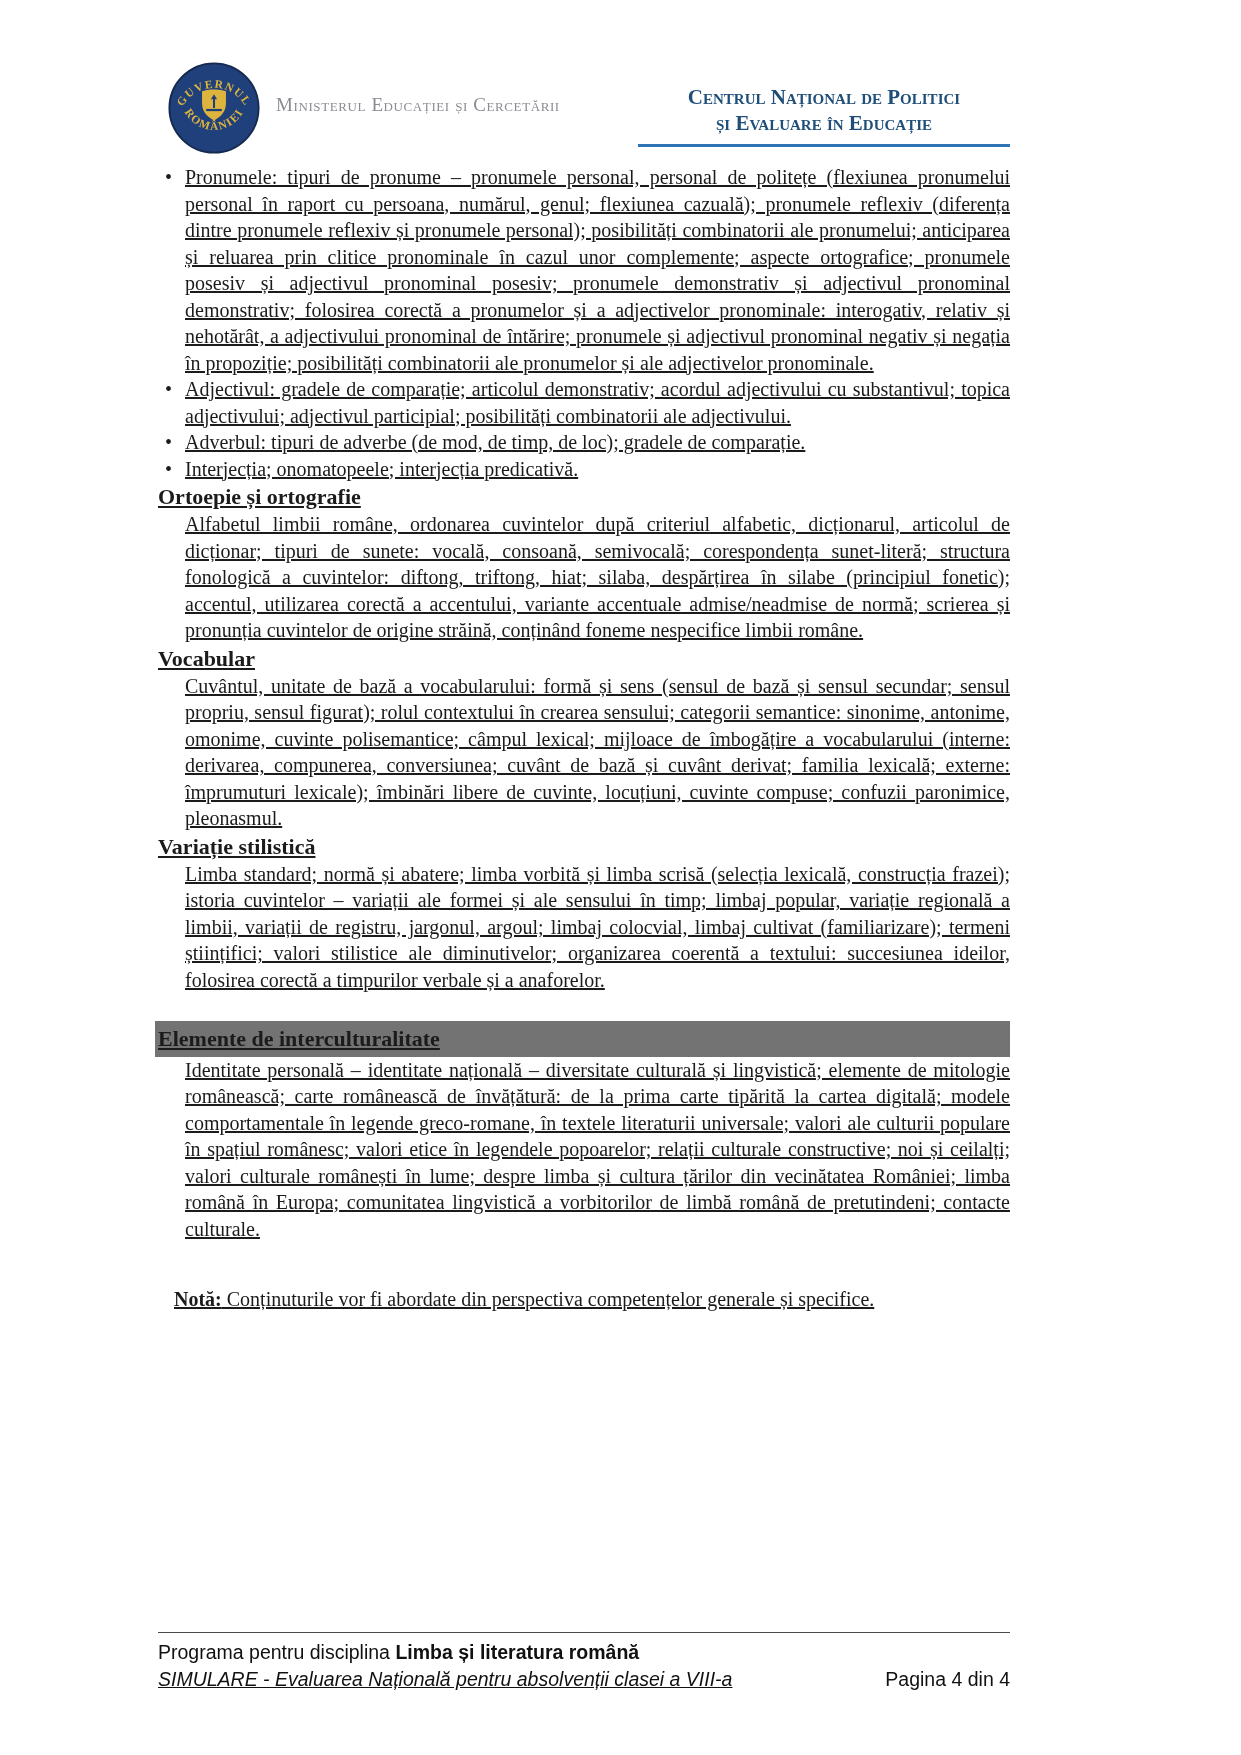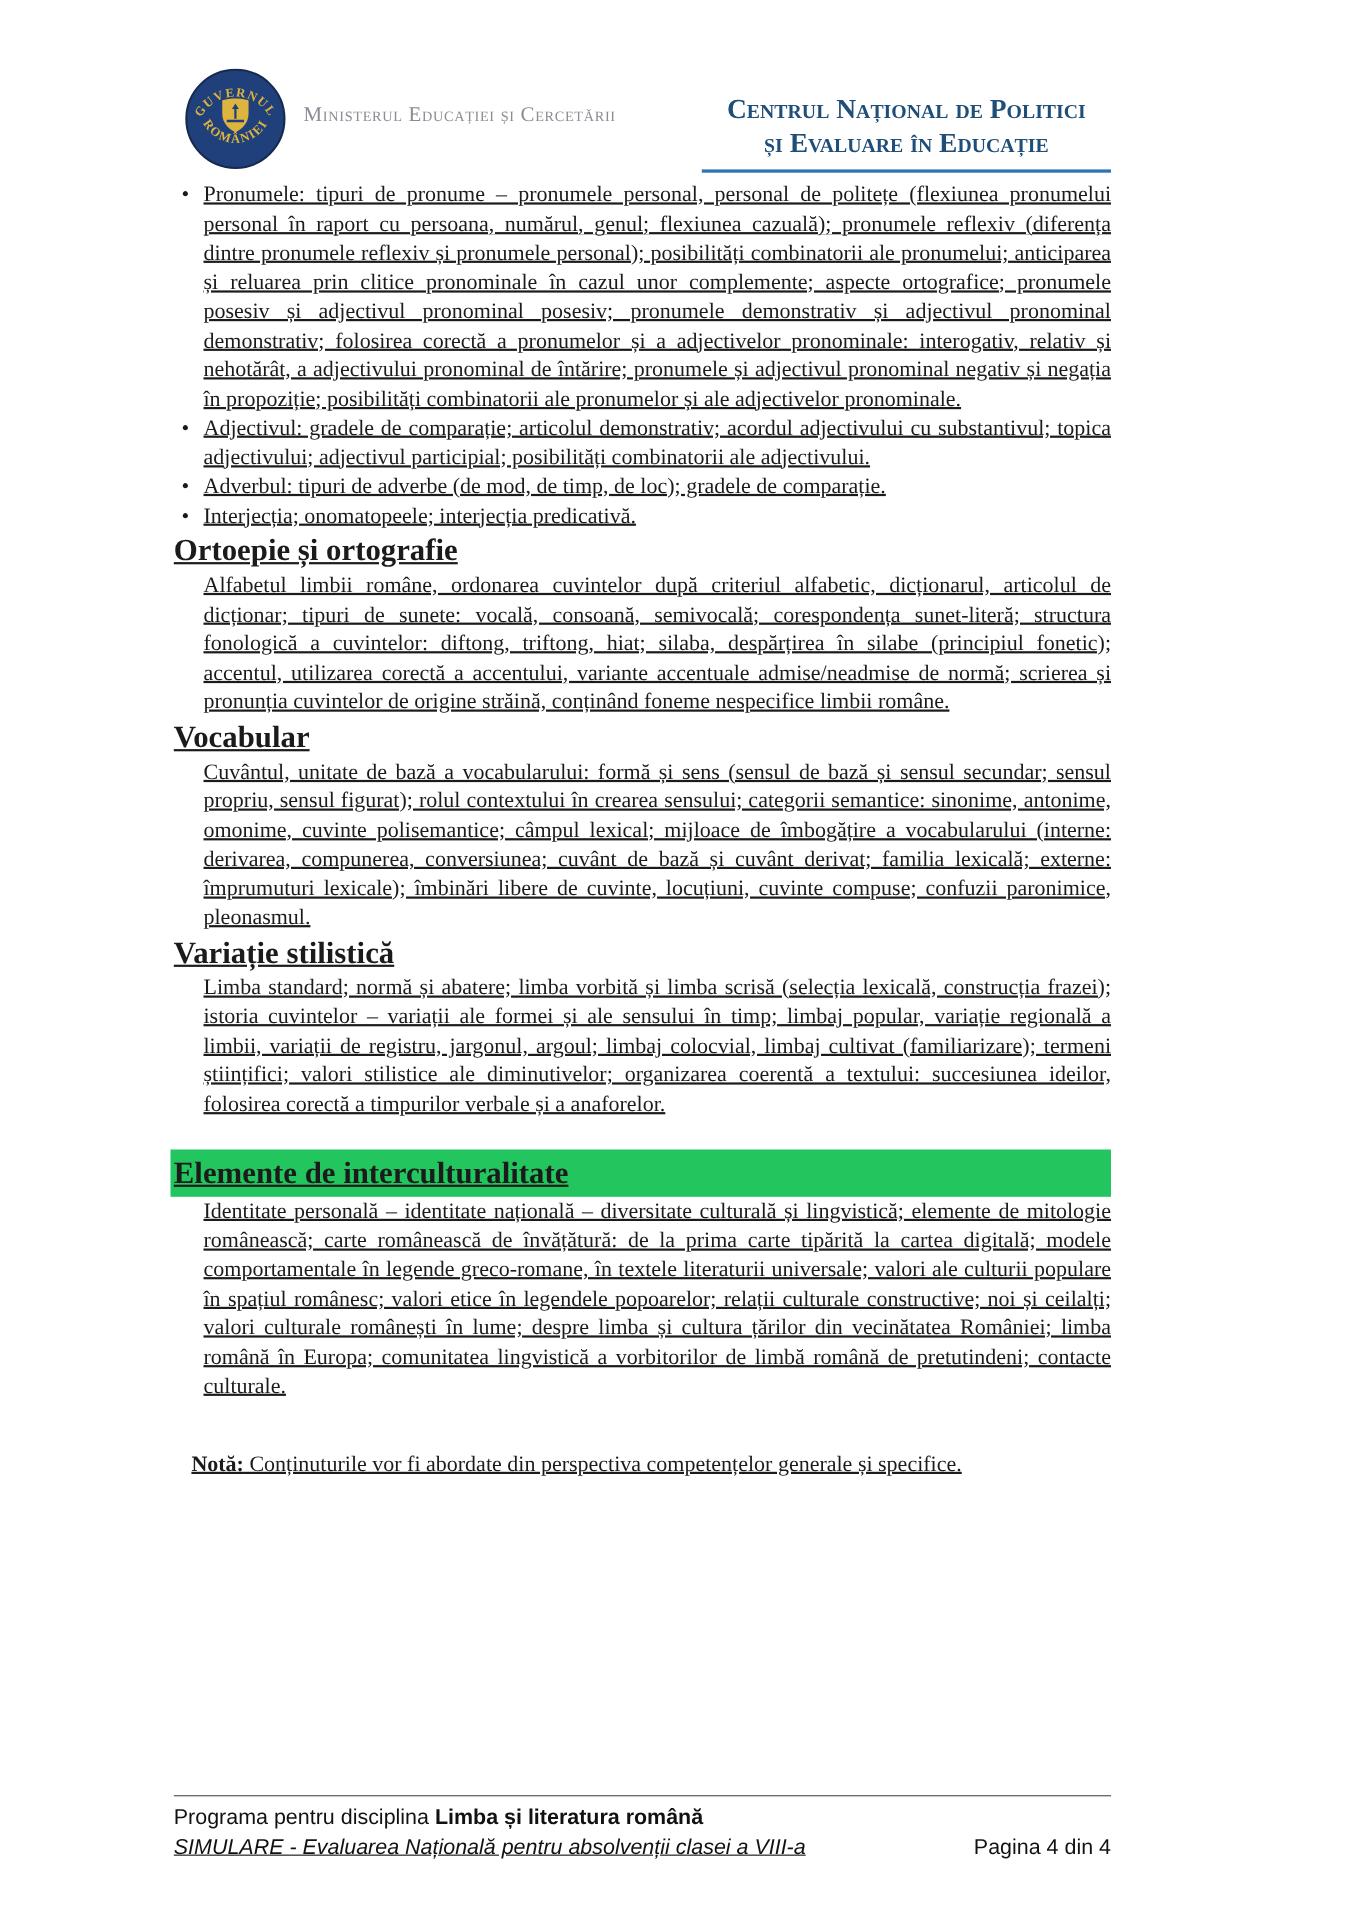--- a/index.html
+++ b/index.html
@@ -24,37 +24,37 @@
     font-size: 19px; letter-spacing: 0.6px;
     color: #8b8b94; white-space: nowrap;
   }
   .center-block {
     position: absolute; right: 0; top: 24px; width: 372px;
     text-align: center; color: #1f4e79;
     font-variant: small-caps; font-weight: bold;
     border-bottom: 3px solid #2e74b5;
     padding-bottom: 7px; line-height: 1.25;
   }
-  .center-line { font-size: 25px; }
+  .center-line { font-size: 21px; }
 
   
   .content {
     position: absolute; top: 164px; left: 158px; width: 852px;
     font-size: 20px; line-height: 1.325; text-decoration: underline;
   }
   ul.bullets { list-style: none; margin: 0; padding: 0; }
   ul.bullets li { position: relative; padding-left: 27px; text-align: justify; }
   ul.bullets li::before { content: "\2022"; position: absolute; left: 7px; }
 
-  .sec-heading { font-weight: bold; font-size: 28px; margin: 0; }
+  .sec-heading { font-weight: bold; font-size: 22px; margin: 0; }
   .sec-body { margin: 0 0 0 27px; text-align: justify; }
 
   .highlight-gap { margin-top: 28px; }
   .sec-heading.highlighted {
-    background: #22c55e;
+    background: #737373;
     padding: 3px 4px 3px 3px;
     margin-left: -3px;
   }
 
   .note { margin-top: 44px; }
   .note-label { font-weight: bold; margin-left: 16px; }
 
   
   .footer {
     position: absolute; left: 158px; width: 852px; top: 1632px;

